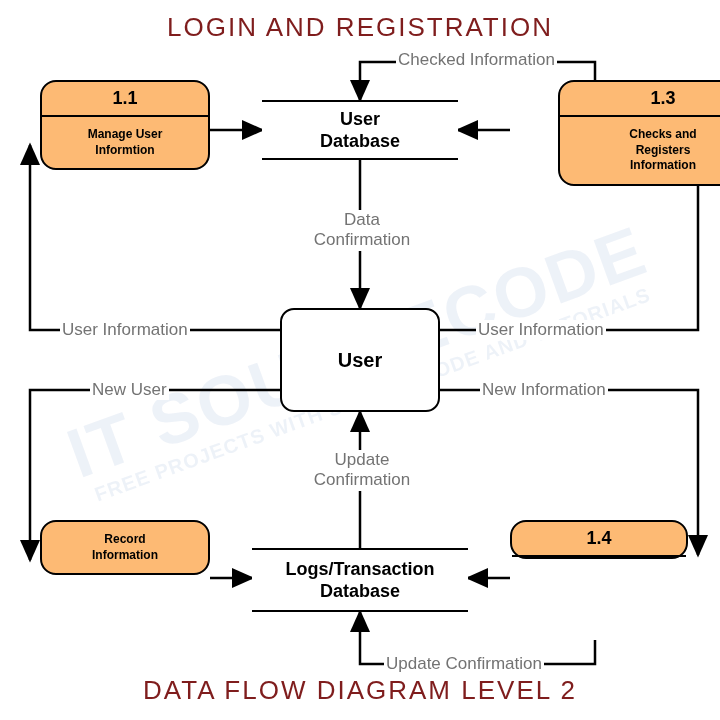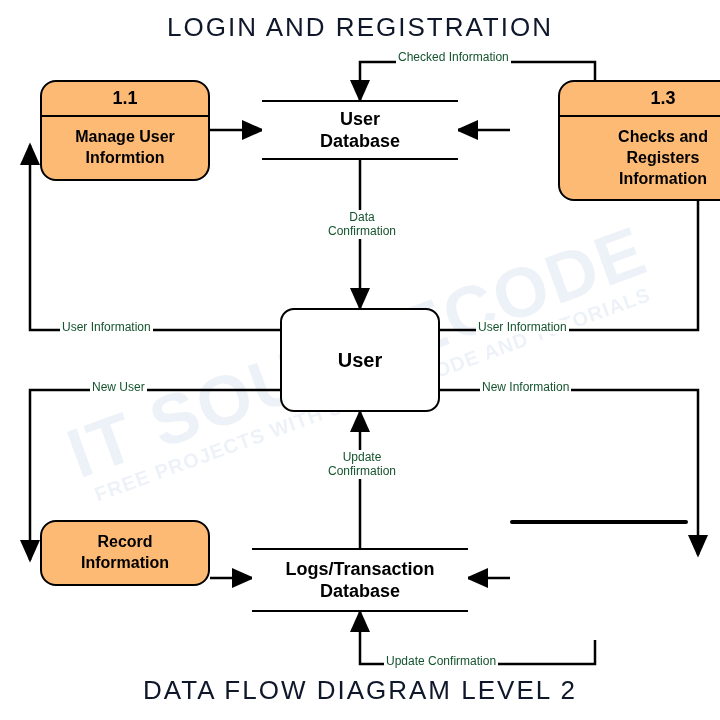--- a/index.html
+++ b/index.html
@@ -12,42 +12,42 @@
     position: relative;
     overflow: hidden;
   }
   .title {
     position: absolute;
     width: 100%;
     text-align: center;
     font-size: 26px;
     letter-spacing: 2px;
     font-weight: 300;
-    color: #0f172a;
+    color: #7f1d1d;
   }
   .title.top { top: 12px; }
   .title.bottom { bottom: 14px; }
 
   .process {
     position: absolute;
     border: 2.5px solid #000;
     border-radius: 16px;
     background: #fdba74;
     box-sizing: border-box;
     text-align: center;
   }
   .process .pid {
     border-bottom: 2.5px solid #000;
     font-weight: bold;
     font-size: 18px;
     padding: 6px 0;
   }
   .process .plabel {
     font-weight: bold;
-    font-size: 16px;
+    font-size: 12px;
     padding: 10px 4px;
     line-height: 1.3;
   }
 
   .datastore {
     position: absolute;
     border-top: 2.5px solid #000;
     border-bottom: 2.5px solid #000;
     border-left: none;
     border-right: none;
@@ -71,23 +71,23 @@
     text-align: center;
     font-weight: bold;
     font-size: 20px;
     display: flex;
     align-items: center;
     justify-content: center;
   }
 
   .flowlabel {
     position: absolute;
-    font-size: 12px;
+    font-size: 17px;
     font-weight: 500;
-    color: #14532d;
+    color: #737373;
     text-align: center;
     background: #fff;
     padding: 0 2px;
     line-height: 1.2;
   }
 
   svg.arrows {
     position: absolute;
     inset: 0;
     width: 720px;
@@ -167,20 +167,21 @@
 
 <div class="datastore" style="left:262px; top:100px; width:196px; height:60px;">User<br>Database</div>
 
 <div class="entity" style="left:280px; top:308px; width:160px; height:104px;">User</div>
 
 <div class="process" style="left:40px; top:520px; width:170px;">
   <div class="plabel">Record<br>Information</div>
 </div>
 
 <div class="process" style="left:510px; top:520px; width:178px;">
+  <div class="pid">1.4</div>
 </div>
 
 <div class="datastore" style="left:252px; top:548px; width:216px; height:64px;">Logs/Transaction<br>Database</div>
 
 <div class="flowlabel" style="left:396px; top:50px;">Checked Information</div>
 <div class="flowlabel" style="left:305px; top:210px; width:110px;">Data<br>Confirmation</div>
 <div class="flowlabel" style="left:60px; top:320px;">User Information</div>
 <div class="flowlabel" style="left:476px; top:320px;">User Information</div>
 <div class="flowlabel" style="left:90px; top:380px;">New User</div>
 <div class="flowlabel" style="left:480px; top:380px;">New Information</div>

